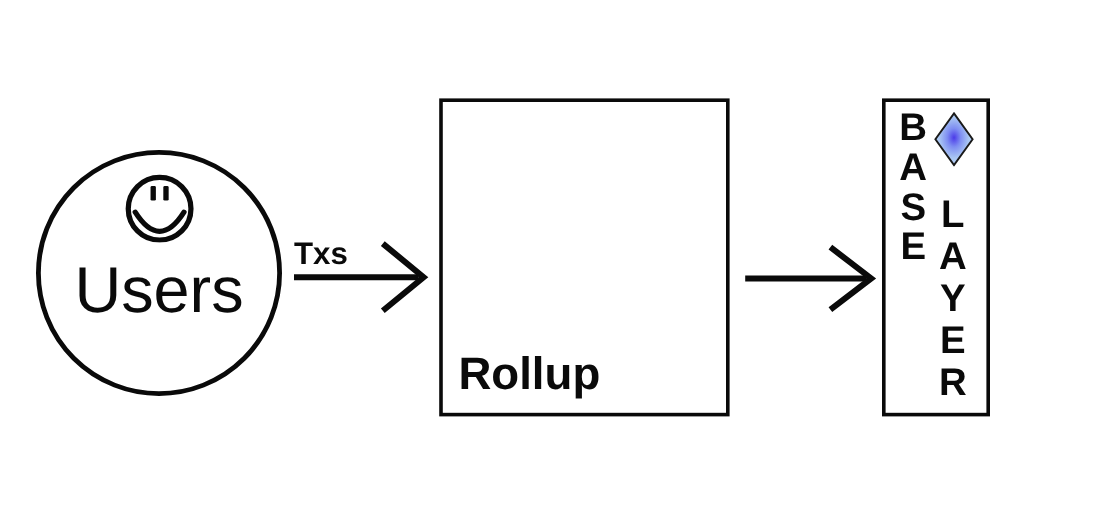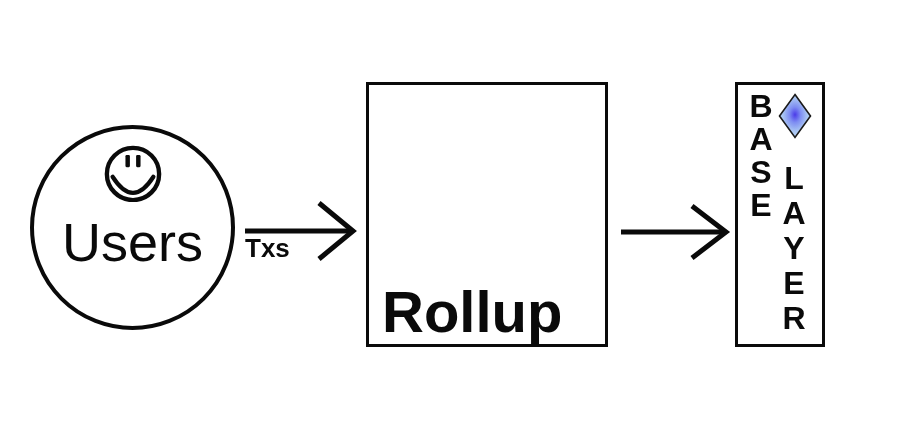--- a/index.html
+++ b/index.html
@@ -46,38 +46,37 @@
   .arrow-svg {
     position: absolute;
     overflow: visible;
   }
   .arrow-label {
     position: absolute;
     font-size: 26px;
     line-height: 28px;
     font-weight: 700;
     white-space: nowrap;
-    margin-top: 37px;
   }
   
   .rollup-box {
     position: absolute;
     left: 366px;
     top: 82px;
     width: 242px;
     height: 265px;
     box-sizing: border-box;
     border: 3px solid #0a0a0a;
     background: #ffffff;
   }
   .rollup-label {
     position: absolute;
     left: 13px;
     bottom: 2px;
-    font-size: 58px;
+    font-size: 38px;
     line-height: 60px;
     font-weight: 600;
     white-space: nowrap;
   }
   
   .base-box {
     position: absolute;
     left: 735px;
     top: 82px;
     width: 90px;

